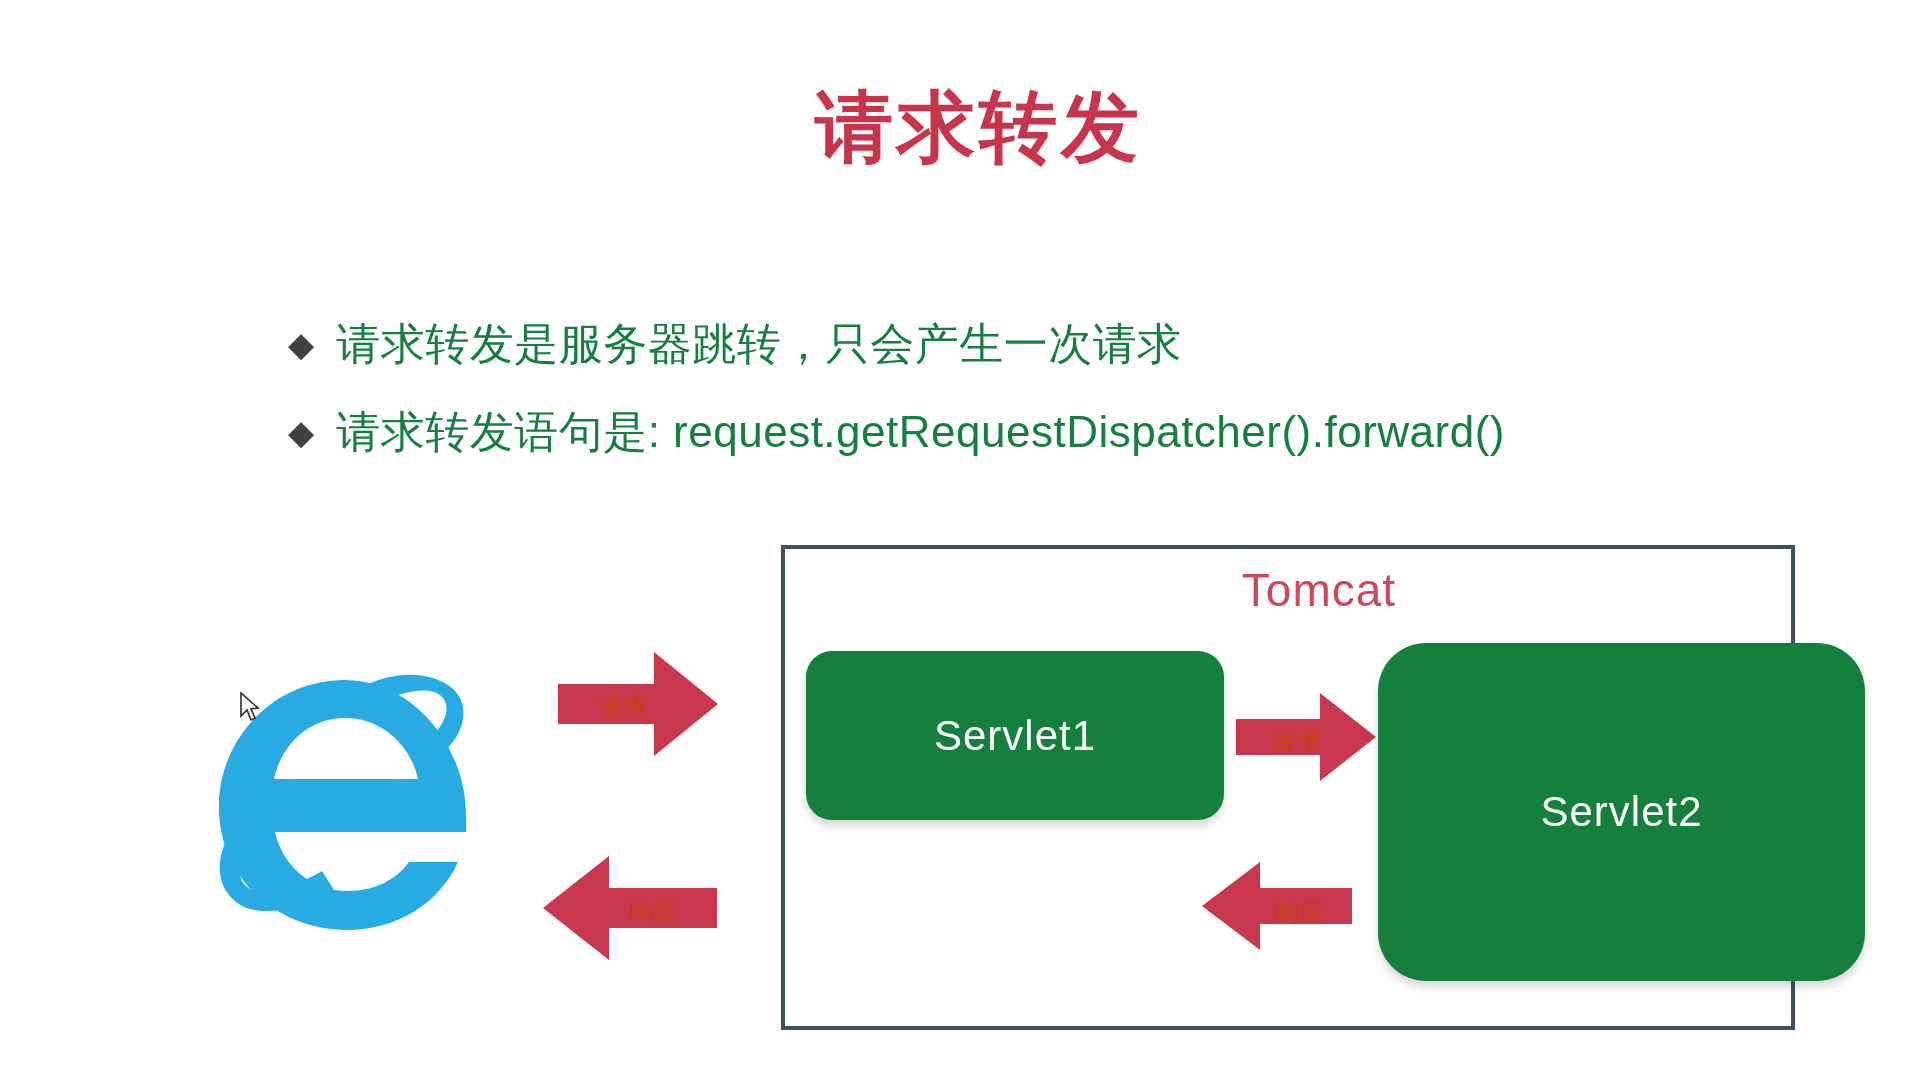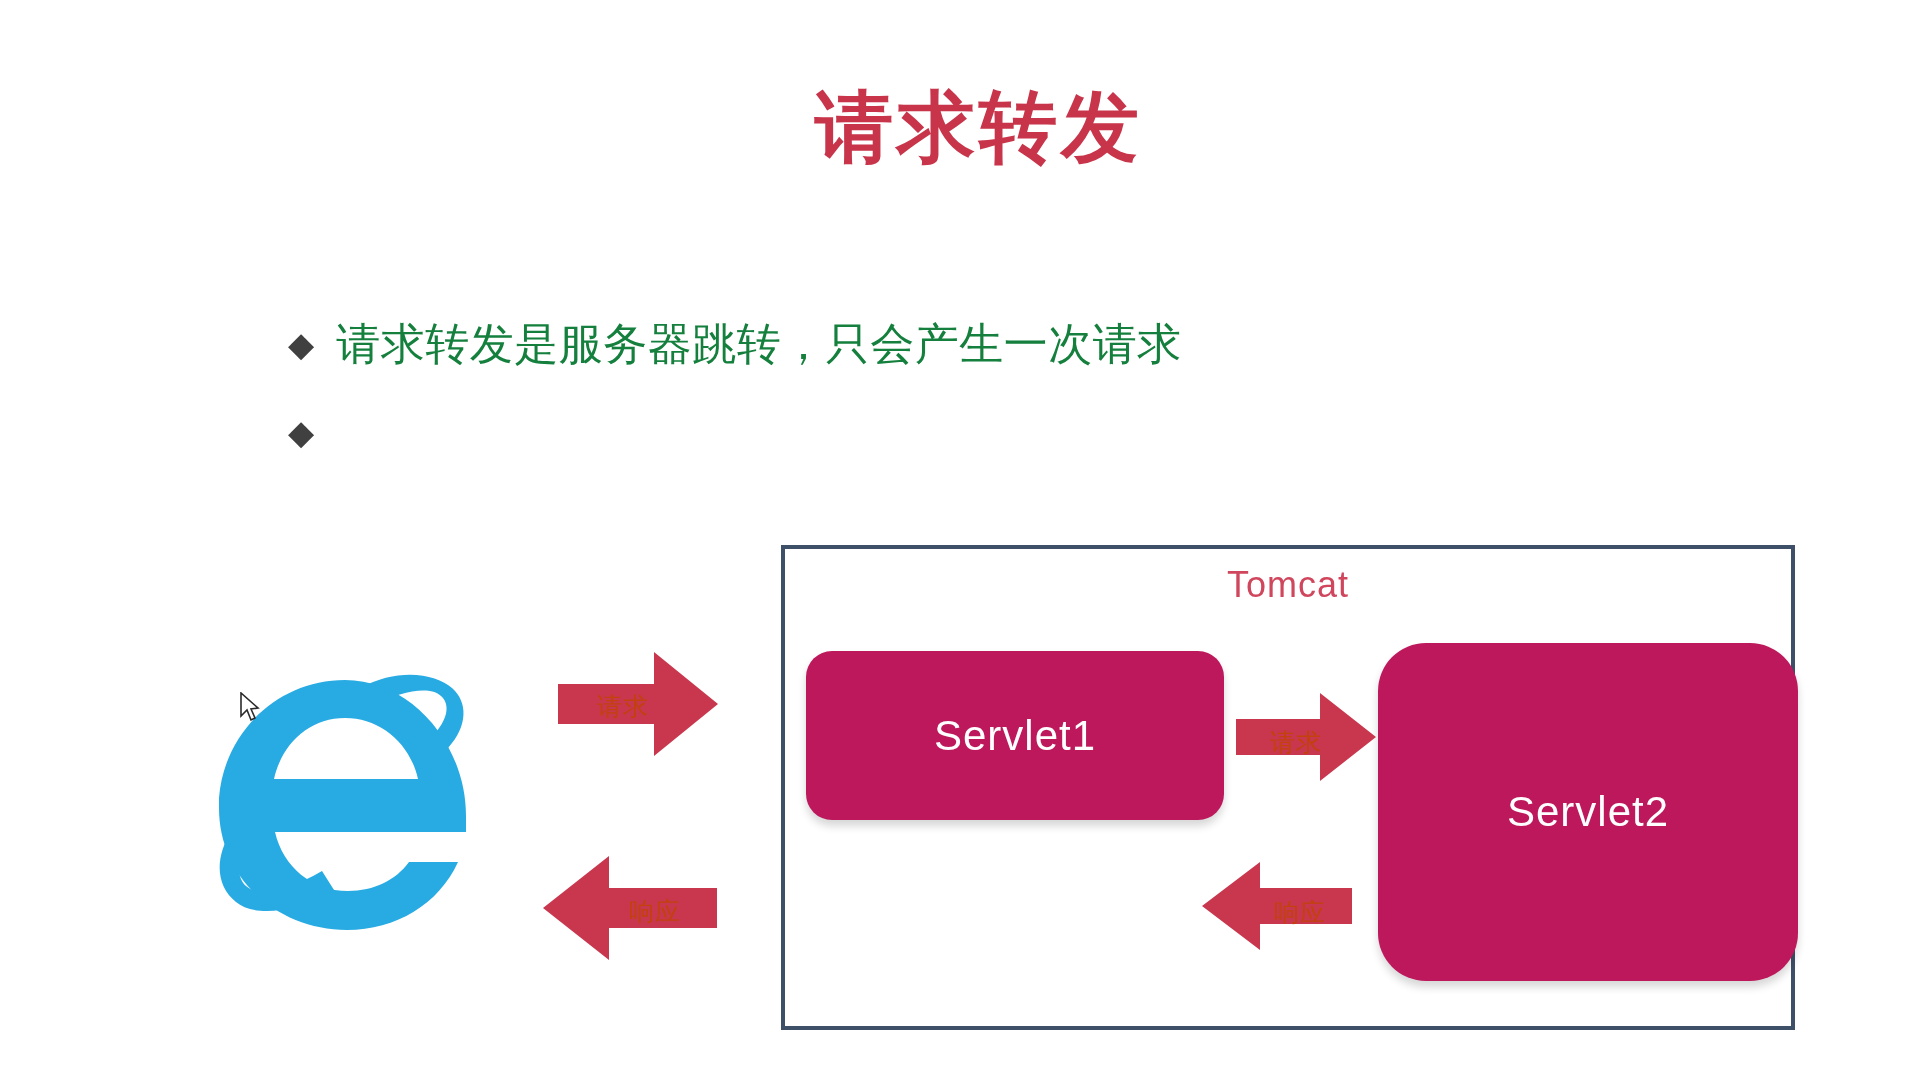--- a/index.html
+++ b/index.html
@@ -86,49 +86,50 @@
     border: 4px solid #3E5068;
     box-sizing: border-box;
     background: transparent;
   }
   #tomcat-label {
     position: absolute;
     left: 781px;
     top: 565px;
     width: 1014px;
     text-align: center;
-    font-size: 36px;
+    font-size: 46px;
     color: #D0465C;
     line-height: 1.1;
     letter-spacing: 1px;
+    padding-left: 31px;
   }
 
   
   .servlet-box {
     position: absolute;
-    background: #be185d;
+    background: #15803d;
     color: #FFFFFF;
     display: flex;
     align-items: center;
     justify-content: center;
     font-size: 42px;
     letter-spacing: 1px;
     box-shadow: 0 6px 9px rgba(0,0,0,0.16);
   }
   #servlet1-box {
     left: 806px;
     top: 651px;
     width: 418px;
     height: 169px;
     border-radius: 26px;
   }
   #servlet2-box {
     left: 1378px;
     top: 643px;
-    width: 420px;
+    width: 487px;
     height: 338px;
     border-radius: 48px;
   }
 
   
   #ie-logo {
     position: absolute;
     left: 200px;
     top: 640px;
     width: 280px;
@@ -178,20 +179,21 @@
 
   <div id="bullets">
 
     <div class="bullet-row">
       <span class="bullet-marker">◆</span>
       <span class="bullet-text">请求转发是服务器跳转，只会产生一次请求</span>
     </div>
 
     <div class="bullet-row">
       <span class="bullet-marker">◆</span>
+      <span class="bullet-text">请求转发语句是: request.getRequestDispatcher().forward()</span>
     </div>
 
   </div>
 
   <div id="diagram">
 
     <div id="tomcat-box"></div>
     <div id="tomcat-label">Tomcat</div>
 
     <div id="ie-logo">

